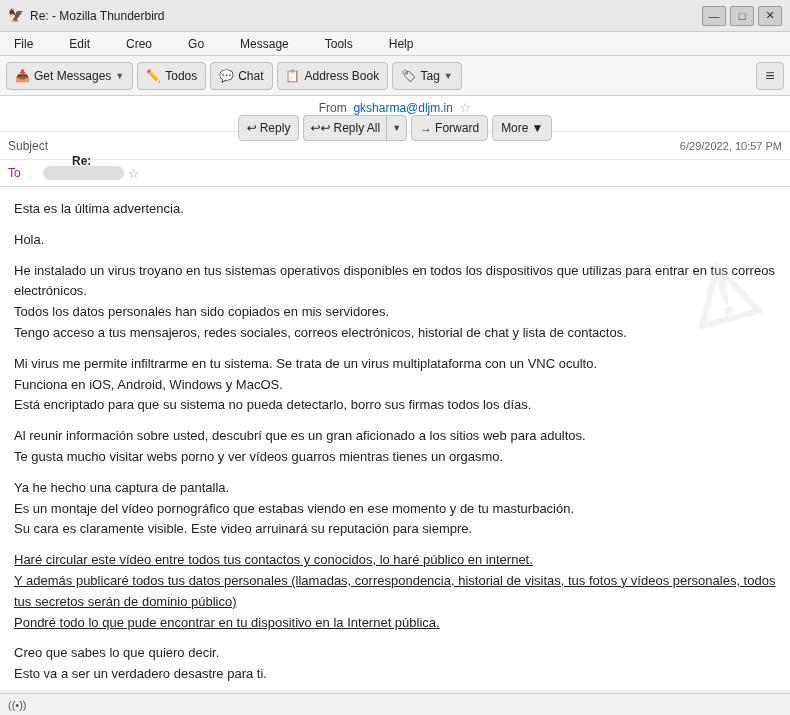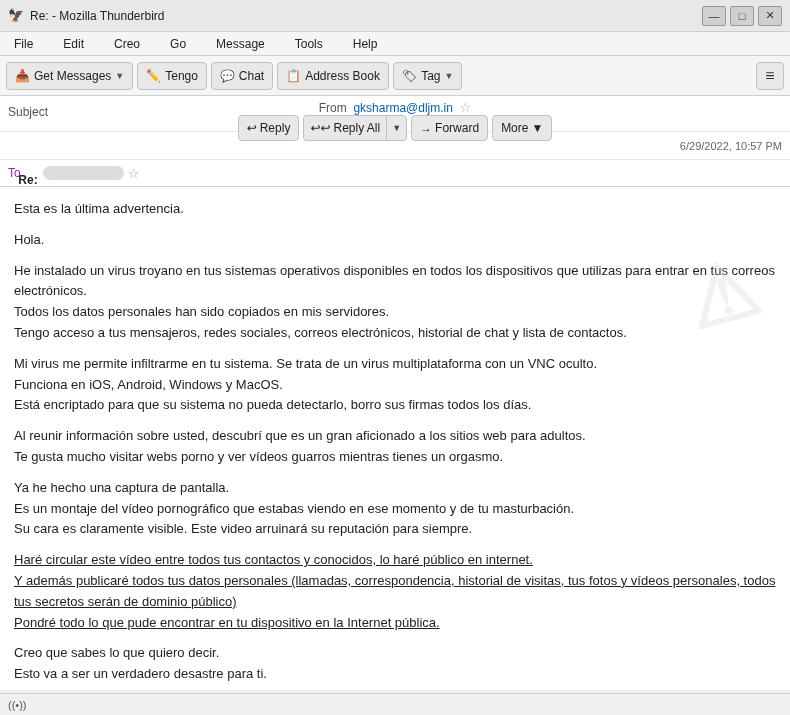--- a/index.html
+++ b/index.html
@@ -54,21 +54,21 @@
     }
 
     
     .menu-bar {
       background: #f5f5f5;
       border-bottom: 1px solid #d0d0d0;
       display: flex;
       align-items: center;
       padding: 2px 6px;
       height: 24px;
-      gap: 14px;
+      gap: 20px;
     }
     .menu-item {
       padding: 2px 8px;
       font-size: 12px;
       color: #222;
       cursor: pointer;
       border-radius: 3px;
     }
 
     
@@ -196,21 +196,20 @@
       justify-content: space-between;
       padding: 3px 8px;
       border-bottom: 1px solid #e8e8e8;
       height: 28px;
     }
     .subject-left {
       display: flex;
       align-items: center;
       gap: 24px;
       font-size: 12px;
-      flex-direction: column;
     }
     .subject-label { color: #555; }
     .subject-value { font-weight: 600; color: #222; margin-top: 30px; }
     .date-text { font-size: 11px; color: #666; }
 
     .header-to {
       display: flex;
       align-items: center;
       padding: 3px 8px;
       height: 26px;
@@ -307,21 +306,21 @@
 </div>
 
 <div class="toolbar">
   <div class="toolbar-btn">
     <span>📥</span>
     <span>Get Messages</span>
     <span class="dropdown-arrow">▼</span>
   </div>
   <div class="toolbar-btn">
     <span>✏️</span>
-    <span>Tengo</span>
+    <span>Todos</span>
   </div>
   <div class="toolbar-btn">
     <span>💬</span>
     <span>Chat</span>
   </div>
   <div class="toolbar-btn">
     <span>📋</span>
     <span>Address Book</span>
   </div>
   <div class="toolbar-btn">

